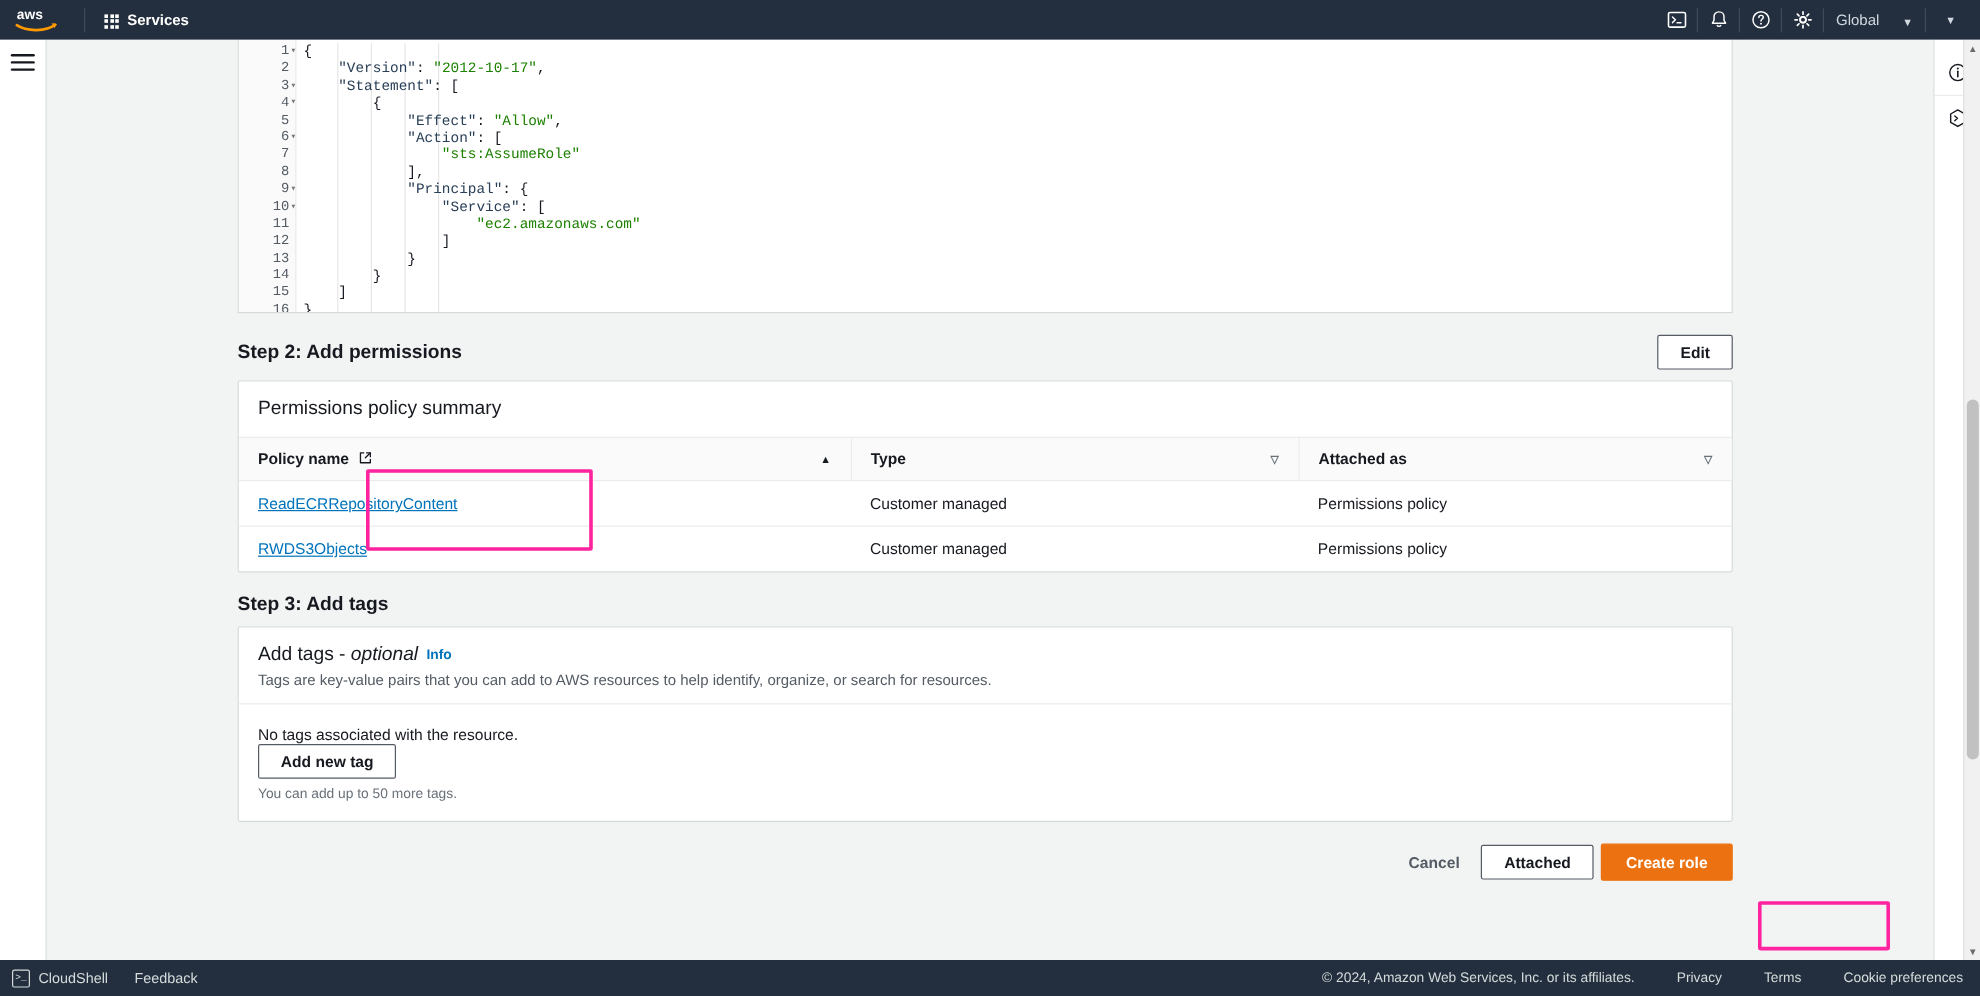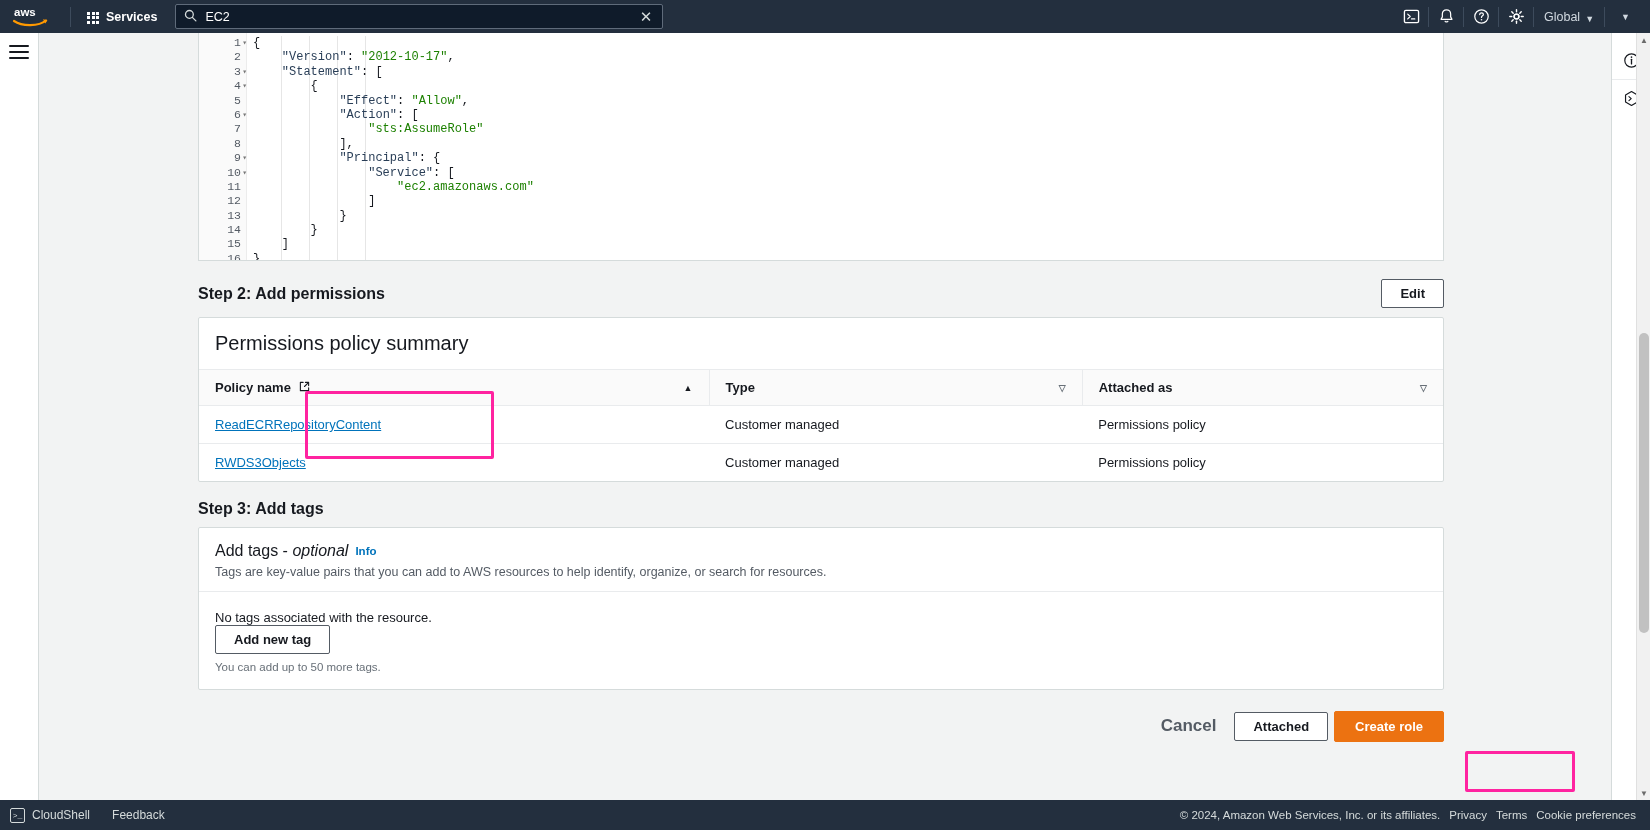--- a/index.html
+++ b/index.html
@@ -38,21 +38,21 @@
   .searchwrap .mag { flex: 0 0 auto; }
   .searchwrap input {
     flex: 1 1 auto; background: transparent; border: 0; outline: none;
     color: #ffffff; font-size: 12.5px; font-family: "Liberation Sans", sans-serif;
   }
   .searchwrap input::placeholder { color: #8e9aa8; }
   .clear-x { flex: 0 0 auto; color: #d5dbdb; font-size: 15px; cursor: pointer; line-height: 1; padding: 0 2px;}
   .nav-right { margin-left: auto; display: flex; align-items: center; height: 100%; }
   .nav-ico { width: 34px; height: 33px; display: flex; align-items: center; justify-content: center; cursor: pointer; }
   .nav-sep { width: 1px; height: 20px; background: #3d4b5c; }
-  .region-btn { display: flex; align-items: flex-end; gap: 5px; color: #d1d9e0; font-size: 12.5px; padding: 6px 10px; cursor: pointer; }
+  .region-btn { display: flex; align-items: flex-end; gap: 19px; color: #d1d9e0; font-size: 12.5px; padding: 6px 10px; cursor: pointer; }
   .acct-btn { display:flex; align-items:center; color:#d1d9e0; font-size: 11px; padding: 6px 12px; cursor:pointer; }
   .caret { font-size: 9px; }
 
   
   .body-area { flex: 1 1 auto; display: flex; min-height: 0; position: relative; background:#f2f3f3; }
   .left-rail {
     flex: 0 0 39px; background: #ffffff; border-right: 1px solid #d5dbdb;
     padding-top: 12px; display: flex; flex-direction: column; align-items: center;
   }
   .hamburger { width: 20px; cursor: pointer; display:flex; flex-direction:column; gap:4px; }
@@ -94,27 +94,27 @@
 
   
   .step-row { display: flex; align-items: center; justify-content: space-between; margin: 18px auto 9px; width: 1246px; }
   .step-title { font-size: 16px; font-weight: 700; color: #16191f; }
   .btn {
     font-family: "Liberation Sans", sans-serif; font-size: 13px; font-weight: 700;
     border-radius: 2px; cursor: pointer; line-height: 1;
   }
   .btn-normal { background: #ffffff; border: 1px solid #545b64; color: #16191f; padding: 7px 18px; }
   .btn-primary { background: #ec7211; border: 1px solid #ec7211; color: #ffffff; padding: 8px 20px; }
-  .btn-link { background: transparent; border: 0; color: #545b64; font-size: 17px; font-weight: 700; cursor: pointer; padding: 8px 12px; }
+  .btn-link { background: transparent; border: 0; color: #545b64; font-size: 13px; font-weight: 700; cursor: pointer; padding: 8px 12px; }
 
   .panel {
     width: 1246px; margin: 0 auto; background: #ffffff;
     border: 1px solid #d5dbdb; border-radius: 2px;
   }
-  .panel-head { padding: 14px 16px; font-size: 20px; color: #16191f; border-bottom: 1px solid #e9ebed; }
+  .panel-head { padding: 14px 16px; font-size: 16px; color: #16191f; border-bottom: 1px solid #e9ebed; }
 
   
   table.tbl { width: 100%; border-collapse: collapse; }
   table.tbl th {
     text-align: left; font-size: 13px; font-weight: 700; color: #16191f;
     padding: 10px 16px; border-bottom: 1px solid #e9ebed; background: #fafafa;
     position: relative; white-space: nowrap;
   }
   table.tbl th .th-in { display:flex; align-items:center; justify-content: space-between; gap:8px; }
   table.tbl th .lbl { display:flex; align-items:center; gap:5px; }
@@ -148,21 +148,21 @@
   
   .footer {
     height: 30px; flex: 0 0 30px; background: #232f3e;
     display: flex; align-items: center; padding: 0 14px 0 10px;
     font-size: 12px; color: #d5dbdb; position: relative; z-index: 35;
   }
   .footer a, .footer span.lk { color: #d5dbdb; text-decoration: none; cursor: pointer; }
   .f-left { display:flex; align-items:center; gap: 22px; }
   .cloudshell { display:flex; align-items:center; gap: 7px; cursor:pointer; }
   .shell-ico { width:15px; height:15px; border:1.4px solid #d5dbdb; border-radius:2px; display:flex; align-items:center; justify-content:center; font-size:8px; color:#d5dbdb; font-family:"Liberation Mono", monospace; }
-  .f-right { margin-left: auto; display:flex; align-items:center; gap: 9px; font-size: 11.5px; }
+  .f-right { margin-left: auto; display:flex; align-items:center; gap: 35px; font-size: 11.5px; }
   .copyright { color:#d5dbdb; }
 
   
   .vscroll { position: absolute; right: 0; top: 33px; bottom: 30px; width: 14px; background: #f1f1f1; border-left:1px solid #e0e0e0; z-index: 36;}
   .vthumb { position:absolute; left:2px; width:10px; background:#c1c1c1; border-radius:5px; cursor:pointer;}
   .vcap { position:absolute; left:0; width:14px; height:14px; display:flex; align-items:center; justify-content:center; color:#6b6b6b; font-size:8px; }
 </style>
 </head>
 <body>
 
@@ -183,30 +183,20 @@
           <i></i>
           <i></i>
           <i></i>
           <i></i>
           <i></i>
           <i></i>
           <i></i>
           <i></i>
         </span>
       <span>Services</span>
-    </div>
-    <div class="searchwrap">
-      <span class="mag">
-        <svg width="13" height="13" viewBox="0 0 14 14">
-            <circle cx="5.8" cy="5.8" r="4.2" stroke="#d5dbdb" stroke-width="1.4" fill="none"></circle>
-            <line x1="9" y1="9" x2="12.8" y2="12.8" stroke="#d5dbdb" stroke-width="1.4" stroke-linecap="round"></line>
-          </svg>
-      </span>
-      <input type="text" value="EC2" placeholder="Search" style="">
-      <span class="clear-x">✕</span>
     </div>
     <div class="nav-right">
       <div class="nav-ico">
         <svg width="17" height="17" viewBox="0 0 18 18">
             <rect x="1.5" y="2.5" width="15" height="13" rx="1.5" stroke="#ffffff" stroke-width="1.4" fill="none"></rect>
             <path d="M5 6.5 L7.6 9 L5 11.5" stroke="#ffffff" stroke-width="1.3" fill="none" stroke-linecap="round" stroke-linejoin="round"></path>
             <line x1="9" y1="11.6" x2="12.5" y2="11.6" stroke="#ffffff" stroke-width="1.3" stroke-linecap="round"></line>
           </svg>
       </div>
       <div class="nav-sep"></div>

